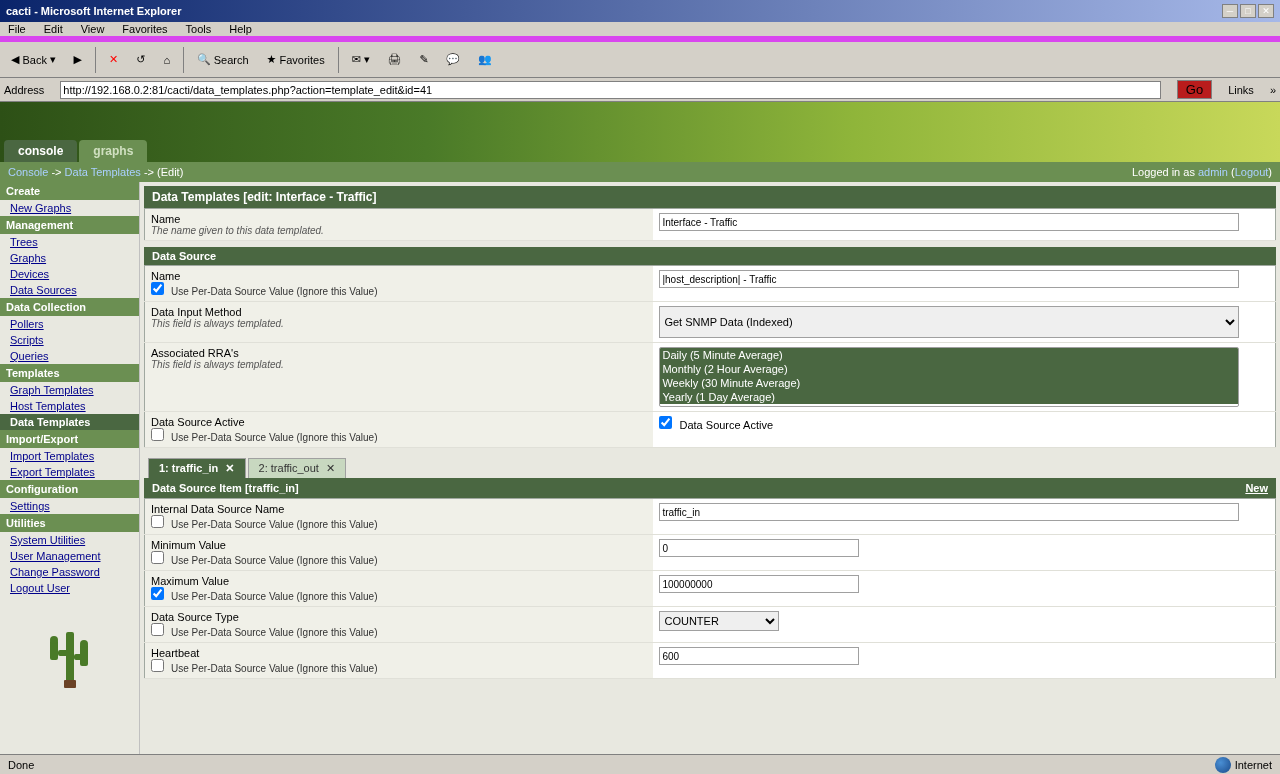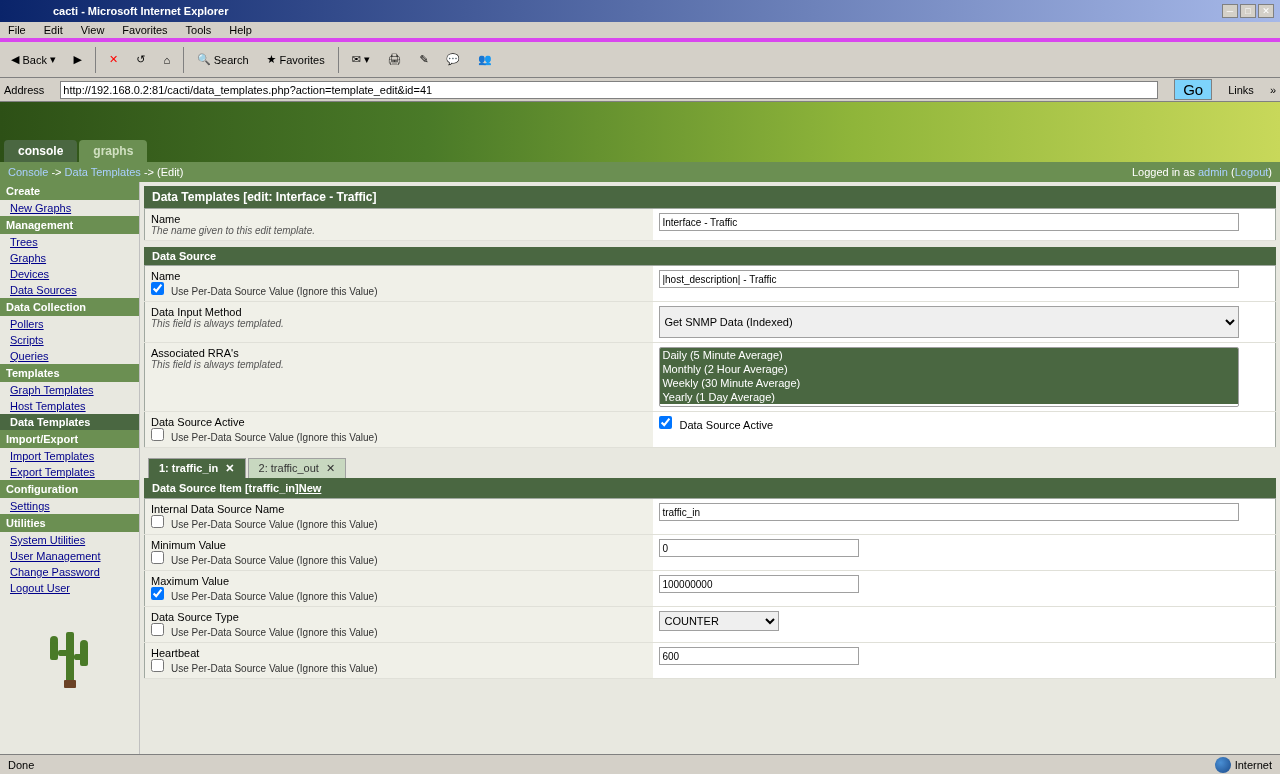--- a/index.html
+++ b/index.html
@@ -8,38 +8,38 @@
     
     .title-bar {
       background: linear-gradient(to right, #0a246a, #a6b8e8);
       color: white;
       padding: 3px 6px;
       display: flex;
       align-items: center;
       justify-content: space-between;
       height: 22px;
     }
-    .title-bar-text { font-size: 11px; font-weight: bold; margin-left: 47px; }
+    .title-bar-text { font-size: 11px; font-weight: bold; }
     .title-bar-buttons { display: flex; gap: 2px; }
     .title-btn {
       width: 16px; height: 14px; background: #d4d0c8;
       border: 1px solid #808080; font-size: 9px;
       display: flex; align-items: center; justify-content: center;
       cursor: pointer;
     }
 
     
     .menu-bar {
       background: #d4d0c8;
       padding: 2px 4px;
       display: flex;
       gap: 10px;
       height: 20px;
       align-items: center;
-      border-bottom: 4px solid #d946ef;
+      border-bottom: 6px solid #d946ef;
     }
     .menu-item { font-size: 11px; cursor: pointer; padding: 1px 4px; }
 
     
     .toolbar {
       background: #d4d0c8;
       padding: 2px 4px;
       display: flex;
       align-items: center;
       gap: 4px;
@@ -63,21 +63,21 @@
       gap: 16px;
       border-bottom: 1px solid #808080;
       height: 24px;
     }
     .address-label { font-size: 11px; }
     .address-input {
       flex: 1; height: 18px; border: 1px solid #808080;
       background: white; font-size: 11px; padding: 0 2px;
     }
     .go-btn {
-      padding: 1px 8px; font-size: 15px; background: #7dd3fc;
+      padding: 1px 8px; font-size: 13px; background: #b91c1c;
       border: 1px solid #808080; cursor: pointer;
     }
     .links-label { font-size: 11px; }
 
     
     .browser-content {
       display: flex;
       flex-direction: column;
       height: calc(774px - 22px - 20px - 36px - 24px - 20px);
       overflow: hidden;
@@ -270,21 +270,21 @@
     }
 
     
     .ds-item-header {
       background: #4a6741;
       color: white;
       padding: 4px 8px;
       font-size: 11px;
       font-weight: bold;
       display: flex;
-      justify-content: flex-start;
+      justify-content: space-between;
     }
     .new-btn {
       color: white;
       font-size: 11px;
       cursor: pointer;
       text-decoration: underline;
     }
 
     
     .status-bar {
@@ -476,21 +476,21 @@
       <div class="section-title">
         <span>Data Templates</span>
         <span>[edit: Interface - Traffic]</span>
       </div>
 
       <table class="form-table">
         <tbody>
             <tr>
           <td class="label-col">
             <div class="label-main">Name</div>
-            <div class="label-sub">The name given to this edit template.</div>
+            <div class="label-sub">The name given to this data templated.</div>
           </td>
           <td>
             <input class="form-input" type="text" value="Interface - Traffic" style="">
           </td>
         </tr>
       </tbody>
         </table>
 
       <div class="subsection-title">Data Source</div>
 

